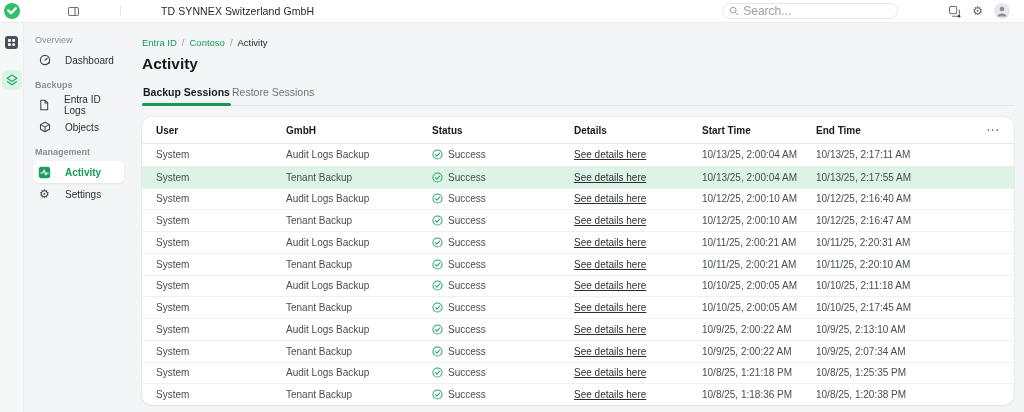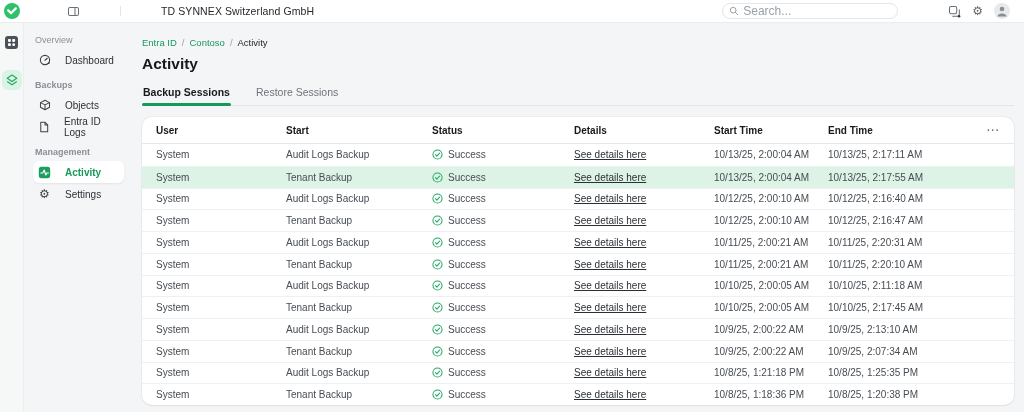--- a/index.html
+++ b/index.html
@@ -38,36 +38,36 @@
   .side-item .si-icon{display:flex;align-items:center;justify-content:center;width:13px;color:#3c4247;}
   .side-item.active{background:#fff;color:#169a5a;color:var(--accent-green);font-weight:bold;box-shadow:0 1px 2px rgba(20,26,32,.08);}
 
   
   .main{flex:1;min-width:0;padding:14px 10px 0 13px;display:flex;flex-direction:column;}
   .breadcrumb{font-size:9.5px;display:flex;gap:5px;align-items:center;}
   .crumb-link{color:var(--accent-green,#169a5a);cursor:pointer;}
   .crumb-sep{color:#9aa1a8;}
   .crumb-current{color:#24282d;}
   .page-title{font-size:15.5px;font-weight:bold;color:#17191d;margin-top:7px;}
-  .tabs{display:flex;gap:24px;margin-top:13px;border-bottom:1px solid #e3e5e7;}
+  .tabs{display:flex;margin-top:13px;border-bottom:1px solid #e3e5e7;}
   .tab{position:relative;font-size:10.5px;color:#6d747b;padding:0 1px 7px 1px;cursor:pointer;}
   .tab.active{color:#17191d;font-weight:bold;}
   .tab.active::after{content:"";position:absolute;left:0;right:0;bottom:-1px;height:3px;border-radius:2px;background:var(--accent-green,#169a5a);}
 
   
   .card{margin-top:11px;background:#fff;border-radius:10px;box-shadow:0 0 0 1px rgba(20,26,32,.04),0 1px 2px rgba(20,26,32,.05);overflow:hidden;}
   .trow{display:flex;align-items:center;padding:0 14px;font-size:10px;color:#474d54;justify-content:space-between;}
   .thead{height:27px;font-weight:bold;color:#17191d;border-bottom:1px solid #e4e6e8;font-size:10px;}
   .tbody .trow{height:21.75px;cursor:pointer;}
   .tbody .trow + .trow{border-top:1px solid #eef0f2;}
   .trow.highlighted{background:var(--highlight-row,#dcf3e6);}
   .c-user{width:130px;flex:0 0 auto;}
   .c-type{width:146px;flex:0 0 auto;}
   .c-status{width:142px;flex:0 0 auto;display:flex;align-items:center;gap:5px;}
-  .c-details{width:140px;flex:0 0 auto;}
+  .c-details{width:128px;flex:0 0 auto;}
   .c-start{width:114px;flex:0 0 auto;}
   .c-end{flex:1;min-width:0;}
   .c-menu{width:20px;flex:0 0 auto;text-align:right;color:#6b7177;letter-spacing:1px;cursor:pointer;font-weight:bold;}
   .details-link{color:#2b3036;text-decoration:underline;cursor:pointer;}
   .status-icon{display:flex;flex:0 0 auto;}
   svg{display:block;}
 </style>
 </head>
 <body>
 
@@ -147,34 +147,34 @@
           <path d="M8.3 10.8 L11.4 10.8 L11.4 8" fill="#3c4247"></path>
         </svg>
       </span>
       <span>Dashboard</span>
     </div>
 
     <div class="side-label mt">Backups</div>
     <div class="side-item">
       <span class="si-icon">
         <svg width="12" height="12" viewBox="0 0 13 13">
-          <path d="M6.5 1.4 L11.4 3.9 V9 L6.5 11.6 L1.6 9 V3.9 Z" fill="none" stroke="#3c4247" stroke-width="1.1" stroke-linejoin="round"></path>
-          <path d="M1.6 3.9 L6.5 6.4 L11.4 3.9 M6.5 6.4 V11.6" fill="none" stroke="#3c4247" stroke-width="1.1" stroke-linejoin="round"></path>
-        </svg>
-      </span>
-      <span>Objects</span>
+          <path d="M3 1.4 h4.6 l2.9 2.9 v7.3 H3 Z" fill="none" stroke="#3c4247" stroke-width="1.1" stroke-linejoin="round"></path>
+          <path d="M7.6 1.4 v2.9 h2.9" fill="none" stroke="#3c4247" stroke-width="1.1" stroke-linejoin="round"></path>
+        </svg>
+      </span>
+      <span>Entra ID Logs</span>
     </div>
     <div class="side-item">
       <span class="si-icon">
         <svg width="12" height="12" viewBox="0 0 13 13">
-          <path d="M3 1.4 h4.6 l2.9 2.9 v7.3 H3 Z" fill="none" stroke="#3c4247" stroke-width="1.1" stroke-linejoin="round"></path>
-          <path d="M7.6 1.4 v2.9 h2.9" fill="none" stroke="#3c4247" stroke-width="1.1" stroke-linejoin="round"></path>
-        </svg>
-      </span>
-      <span>Entra ID Logs</span>
+          <path d="M6.5 1.4 L11.4 3.9 V9 L6.5 11.6 L1.6 9 V3.9 Z" fill="none" stroke="#3c4247" stroke-width="1.1" stroke-linejoin="round"></path>
+          <path d="M1.6 3.9 L6.5 6.4 L11.4 3.9 M6.5 6.4 V11.6" fill="none" stroke="#3c4247" stroke-width="1.1" stroke-linejoin="round"></path>
+        </svg>
+      </span>
+      <span>Objects</span>
     </div>
 
     <div class="side-label mt">Management</div>
     <div class="side-item active">
       <span class="si-icon">
         <svg width="13" height="13" viewBox="0 0 13 13">
           <rect x="0.8" y="0.8" width="11.4" height="11.4" rx="2.6" fill="#1b9e5f"></rect>
           <path d="M2.8 7 h2 L6.2 4 l1.6 5 L8.8 7 h1.6" fill="none" stroke="#fff" stroke-width="1.1" stroke-linecap="round" stroke-linejoin="round"></path>
         </svg>
       </span>
@@ -198,21 +198,21 @@
     <div class="page-title">Activity</div>
 
     <div class="tabs">
       <div class="tab active">Backup Sessions</div>
       <div class="tab">Restore Sessions</div>
     </div>
 
     <div class="card">
       <div class="trow thead">
         <div class="c-user">User</div>
-        <div class="c-type">Start</div>
+        <div class="c-type">GmbH</div>
         <div class="c-status">Status</div>
         <div class="c-details">Details</div>
         <div class="c-start">Start Time</div>
         <div class="c-end">End Time</div>
         <div class="c-menu">···</div>
       </div>
       <div class="tbody" id="table-body">
           <div class="trow">
     <div class="c-user">System</div>
     <div class="c-type">Audit Logs Backup</div>

